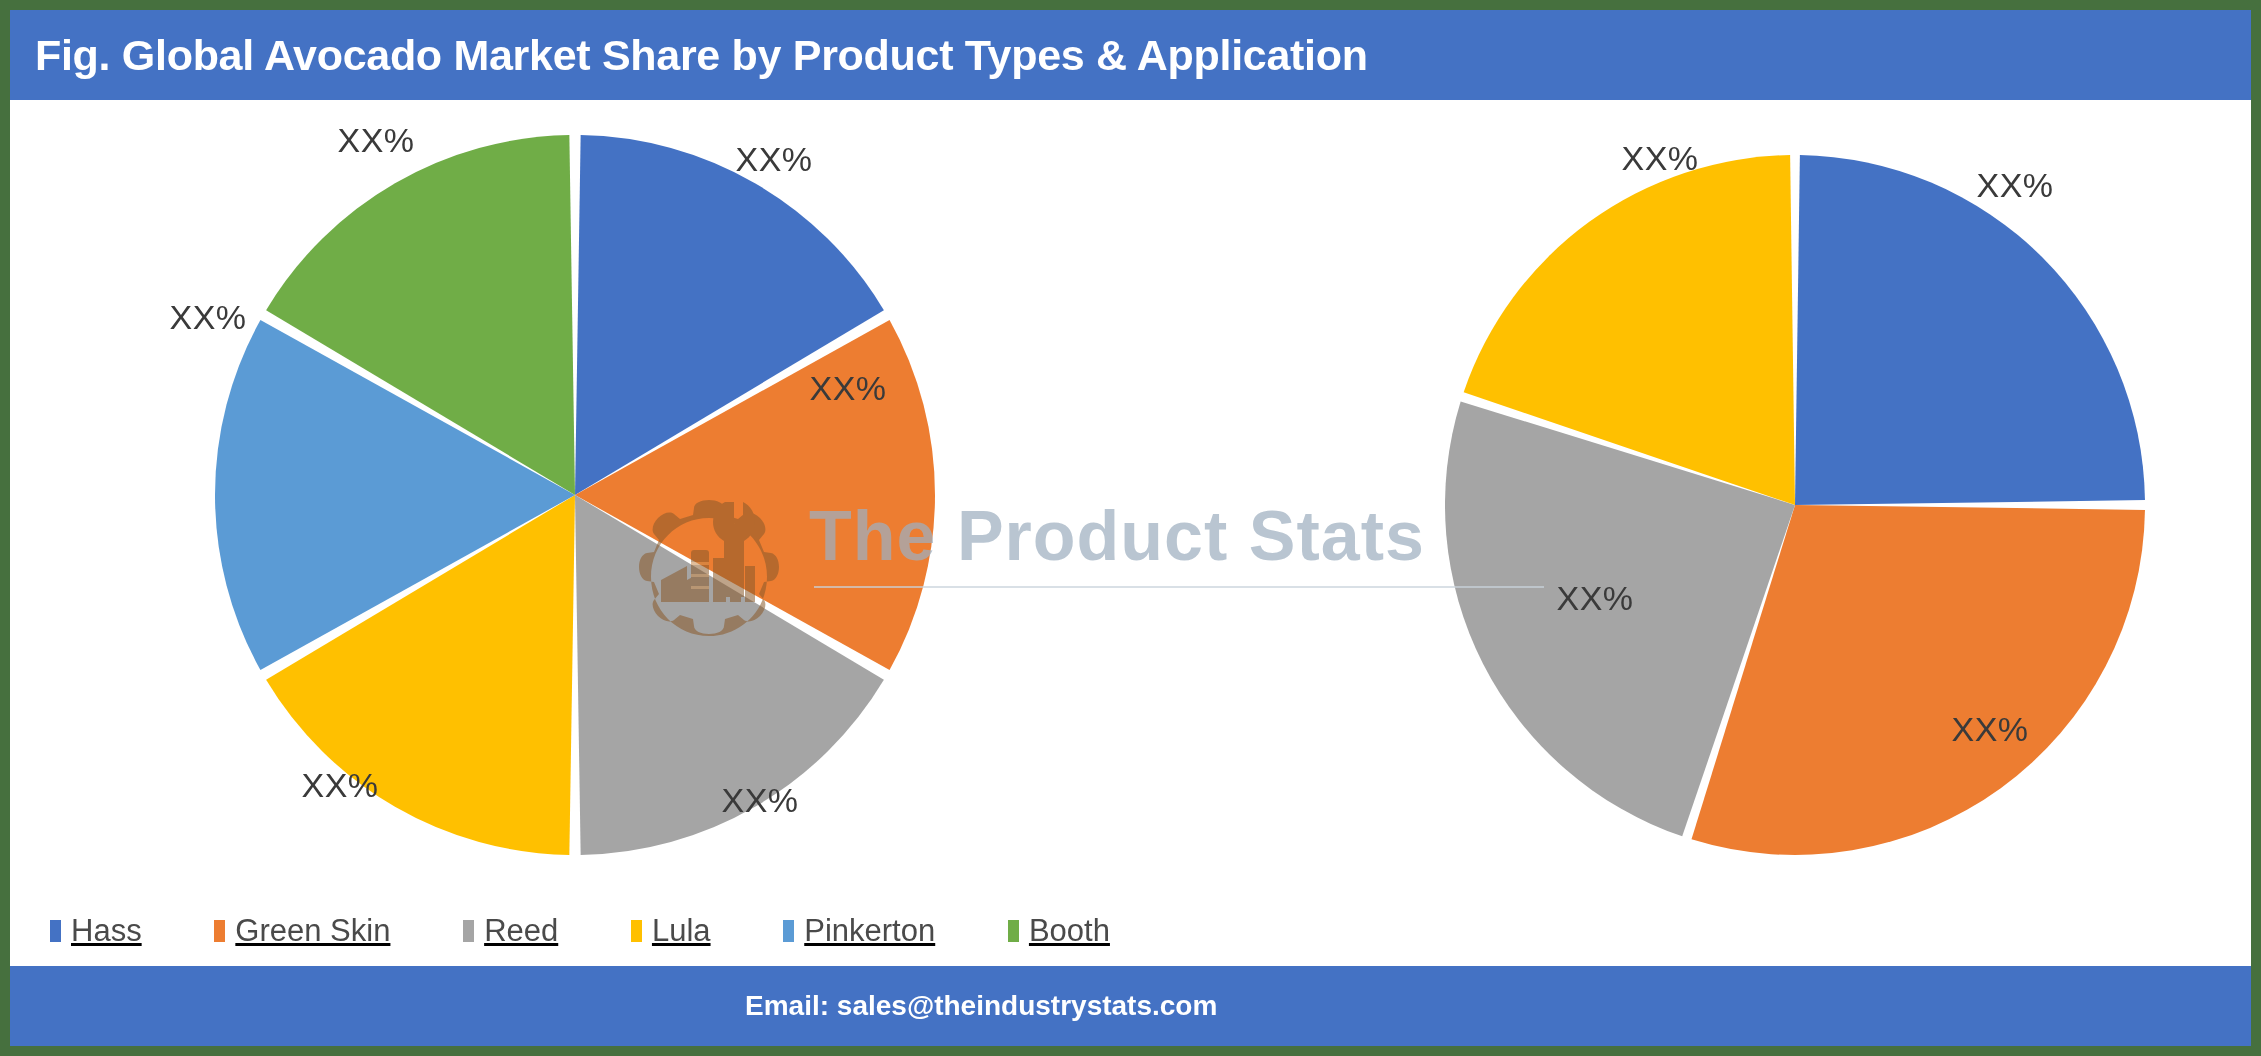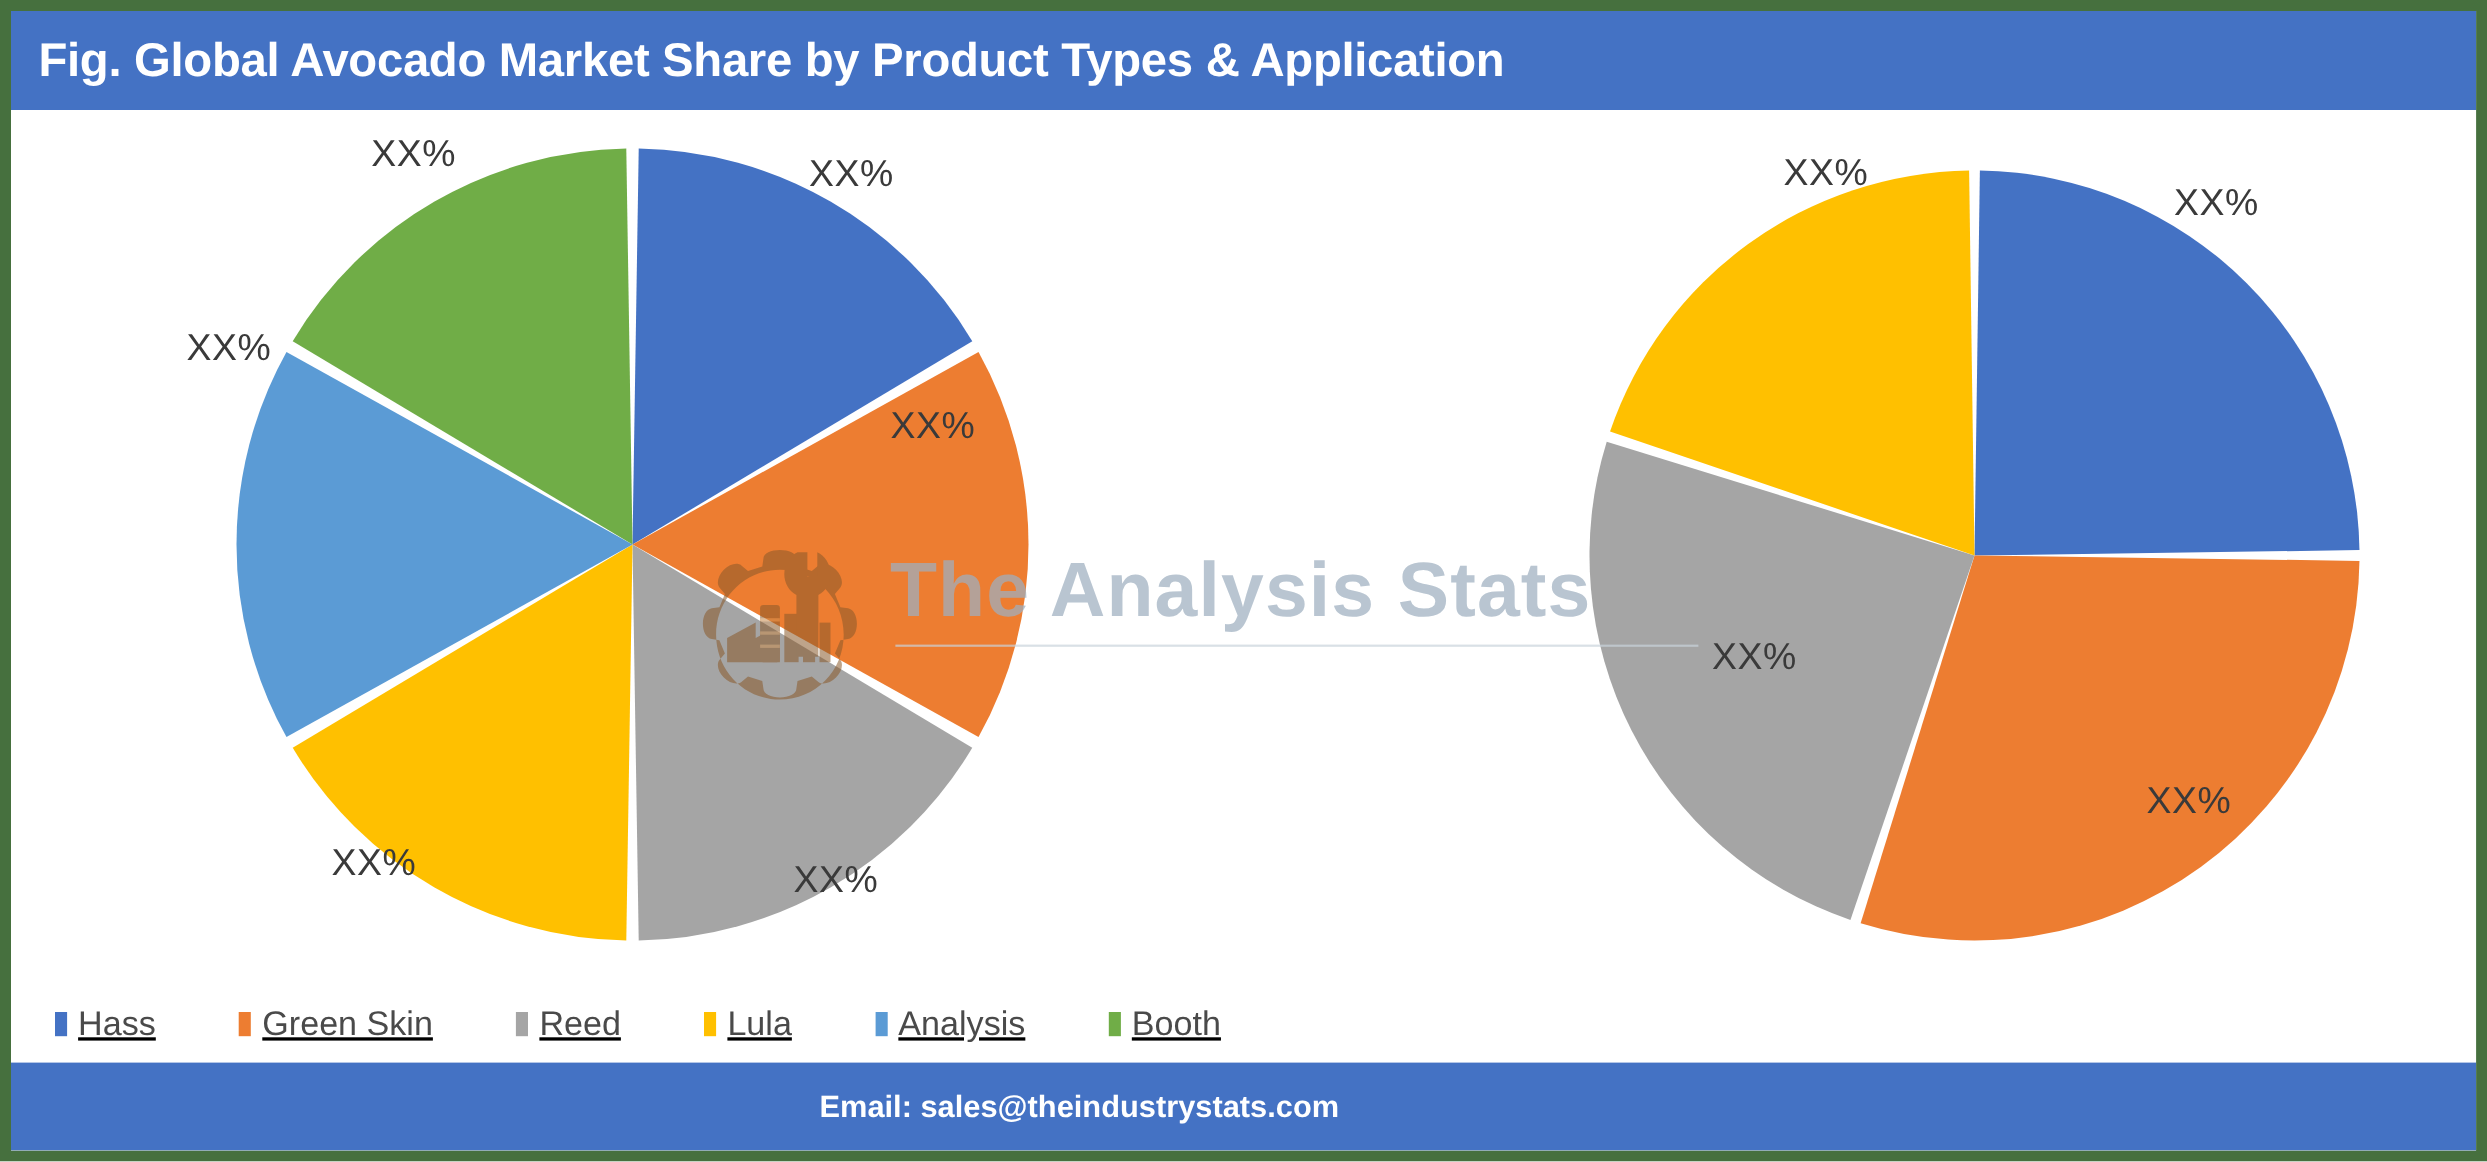--- a/index.html
+++ b/index.html
@@ -224,21 +224,21 @@
         <div class="legend-item">
           <span class="legend-swatch" style="background: rgb(165, 165, 165);"></span>
           <span class="legend-label">Reed</span>
         </div>
         <div class="legend-item">
           <span class="legend-swatch" style="background: rgb(255, 192, 0);"></span>
           <span class="legend-label">Lula</span>
         </div>
         <div class="legend-item">
           <span class="legend-swatch" style="background: rgb(91, 155, 213);"></span>
-          <span class="legend-label">Analysis</span>
+          <span class="legend-label">Pinkerton</span>
         </div>
         <div class="legend-item">
           <span class="legend-swatch" style="background: rgb(112, 173, 71);"></span>
           <span class="legend-label">Booth</span>
         </div>
       </div>
     </div>
 
     <div class="pie-panel right">
 
@@ -277,21 +277,21 @@
             <rect x="131" y="74" width="10" height="36"></rect>
 
             <rect x="77" y="70" width="18" height="3" fill="#C98A4B"></rect>
             <rect x="77" y="82" width="18" height="3" fill="#C98A4B"></rect>
             <rect x="77" y="94" width="18" height="3" fill="#C98A4B"></rect>
 
             <path d="M120 10 l0 22 9 0 0-22 c7 3 12 11 12 20 0 8-4 15-11 19 l0 56 -20 0 0-56 c-7-4-11-11-11-19 0-9 5-17 12-20z"></path>
           </g>
         </svg>
       </div>
-      <div class="wm-title">The Analysis Stats</div>
+      <div class="wm-title">The Product Stats</div>
       <div class="wm-rule"></div>
     </div>
 
   </div>
 
   <div class="footer-bar">
     <div class="footer-item footer-email">Email: sales@theindustrystats.com</div>
   </div>
 
 </div>

